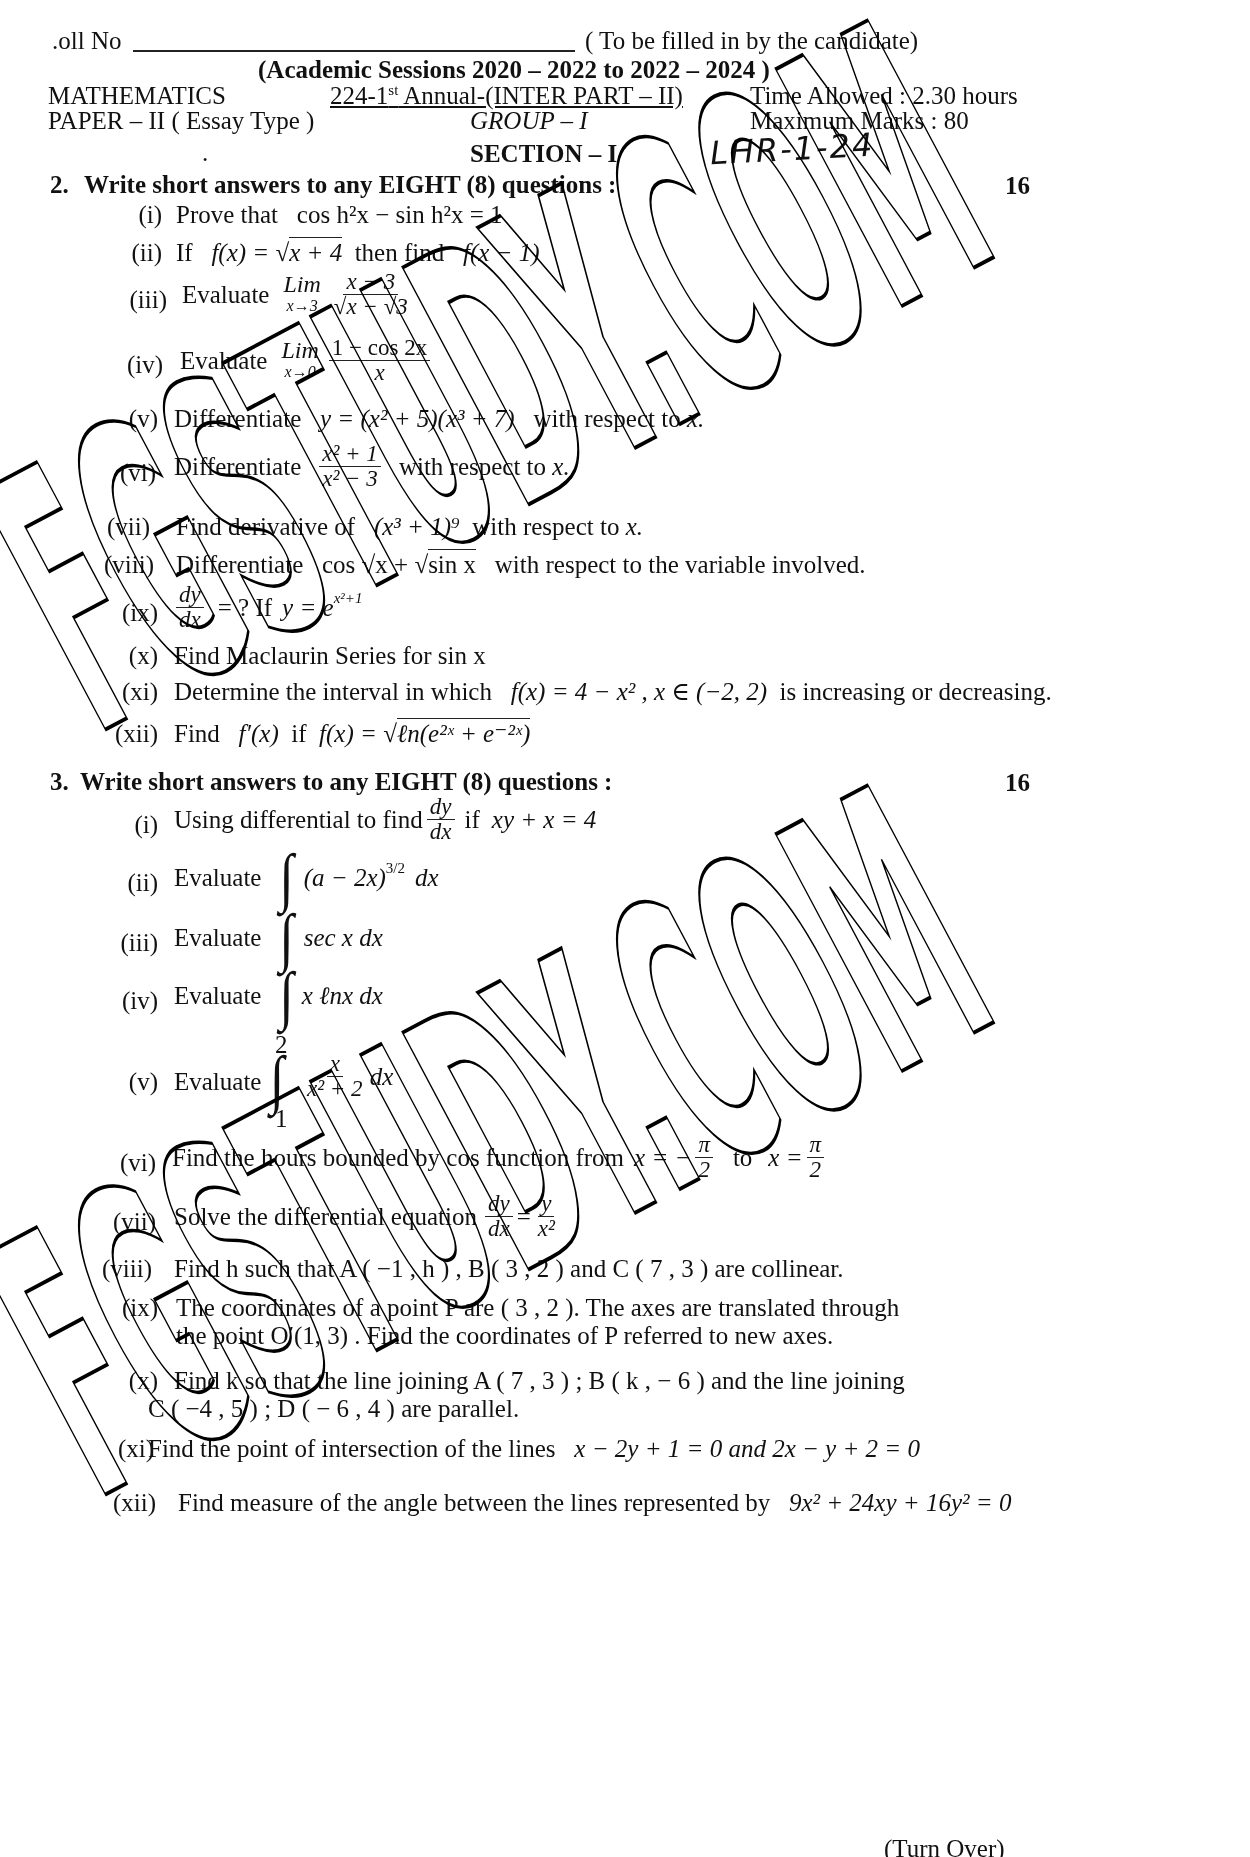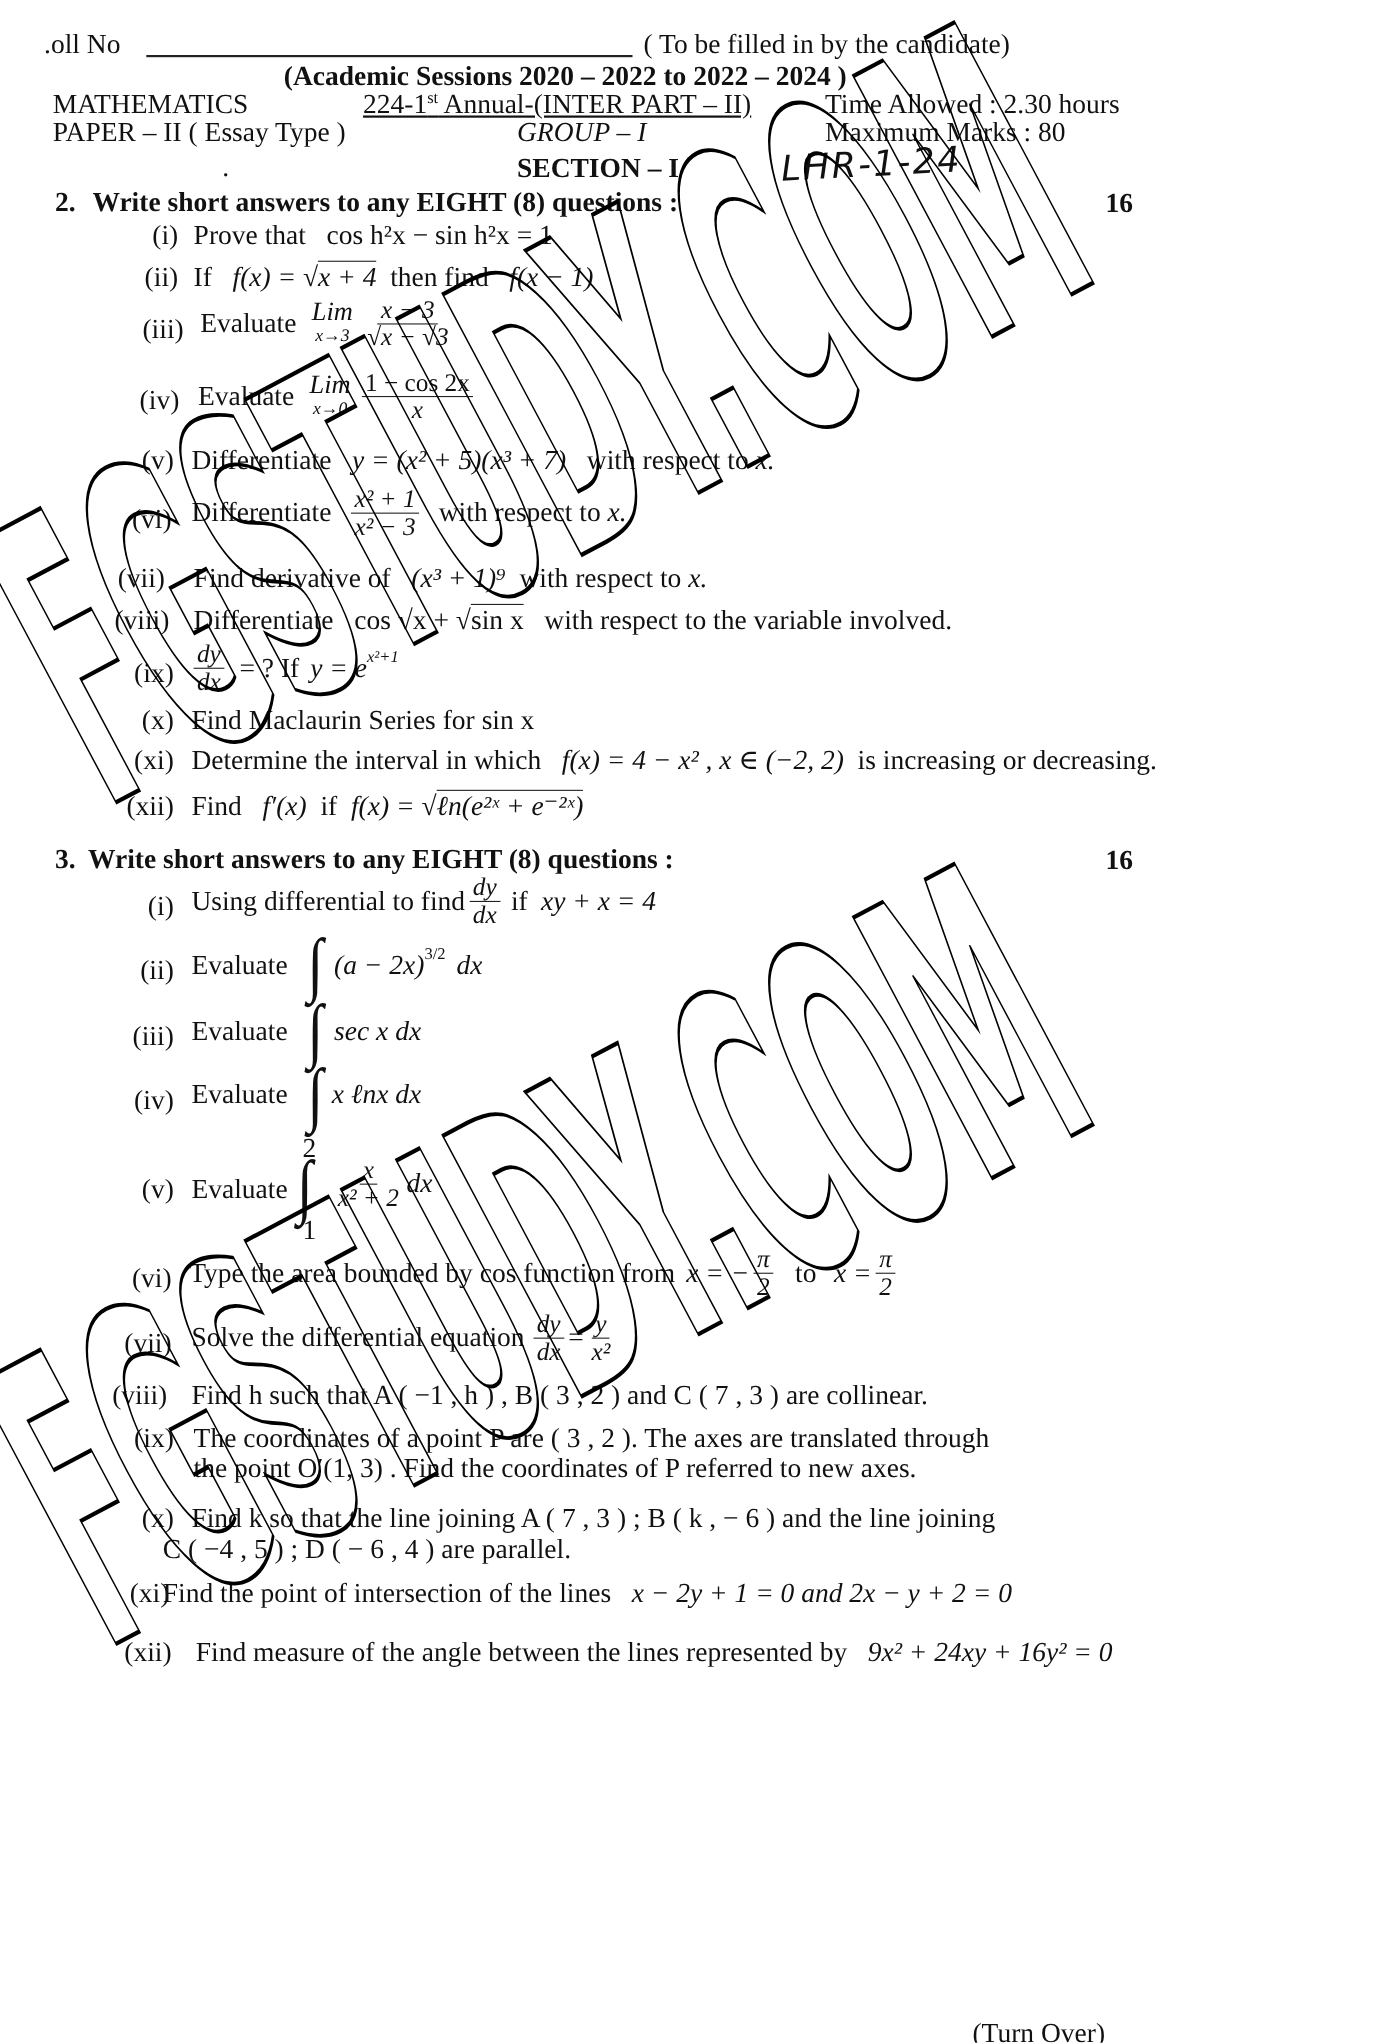--- a/index.html
+++ b/index.html
@@ -20,21 +20,21 @@
   .lim .l1 { font-style: italic; font-size: 24px; }
   .lim .l2 { font-style: italic; font-size: 16px; }
   .sqrt { border-top: 1.5px solid #222; padding-top: 1px; }
   .hand { font-family: "DejaVu Sans", sans-serif; font-style: italic; font-size: 32px; letter-spacing: 2px; color: #111; transform: rotate(-3deg); }
   .watermark { position: absolute; left: 0; top: 0; width: 1250px; height: 1857px; pointer-events: none; }
   .watermark text { font-family: "DejaVu Sans", sans-serif; font-weight: bold; fill: none; stroke: #000; stroke-width: 2.4px; }
 </style>
 </head>
 <body>
 
-<div class="abs t" style="left:40px; top:26px;text-align:right;">.oll No</div>
+<div class="abs t" style="left:52px; top:26px;text-align:right;">.oll No</div>
 <div class="rollline" style="left:133px; top:50px; width:442px;"></div>
 <div class="abs t" style="left:585px; top:26px;">( To be filled in by the candidate)</div>
 
 <div class="abs t b" style="left:258px; top:55px;">(Academic Sessions 2020 – 2022 to 2022 – 2024 )</div>
 
 <div class="abs t" style="left:48px; top:81px;">MATHEMATICS</div>
 <div class="abs t" style="left:330px; top:81px;text-decoration:underline;">
   <span>224-1</span><span class="sup">st</span><span> Annual-(INTER PART – II)</span>
 </div>
 <div class="abs t" style="left:750px; top:81px;">Time Allowed  :  2.30 hours</div>
@@ -203,21 +203,21 @@
 <div class="abs t" style="left:300px; top:1052px; display:flex; align-items:center;">
   <span class="frac it">
       <span class="n">x</span>
       <span class="d">x² + 2</span>
     </span>
   <span class="it">dx</span>
 </div>
 
 <div class="num" style="left:86px; top:1148px;">(vi)</div>
 <div class="abs t" style="left:172px; top:1133px; display:flex; align-items:center;">
-  <span style="margin-right:10px;">Type the area bounded by cos function from</span>
+  <span style="margin-right:10px;">Find the hours bounded by cos function from</span>
   <span class="it">x = −</span>
   <span class="frac it">
       <span class="n">π</span>
       <span class="d">2</span>
     </span>
   <span style="margin:0 16px;">to</span>
   <span class="it">x =</span>
   <span class="frac it">
       <span class="n">π</span>
       <span class="d">2</span>

